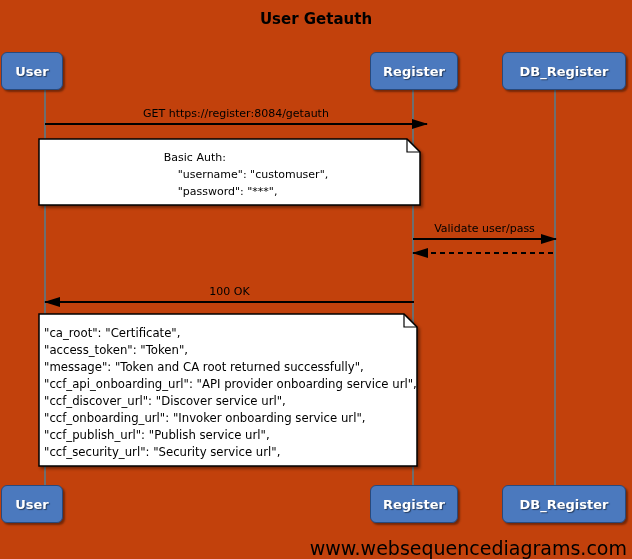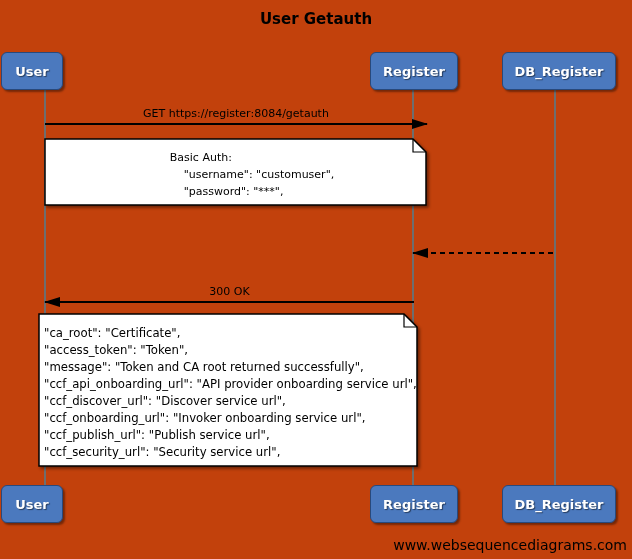--- a/index.html
+++ b/index.html
@@ -15,21 +15,21 @@
   .actor {
     position:absolute; height:38px; border:1.5px solid #28497C; border-radius:6px;
     background:#4B79BE; color:#fff; font-size:13px; font-weight:bold;
     display:flex; align-items:center; justify-content:center;
     box-shadow:2px 2px 2px rgba(0,0,0,0.4);
     text-shadow:1px 1px 1px rgba(0,0,0,0.5);
     z-index:3;
   }
   #actor-user-top, #actor-user-bottom { left:1px; width:62px; }
   #actor-register-top, #actor-register-bottom { left:370px; width:88px; }
-  #actor-db-top, #actor-db-bottom { left:502px; width:114px; }
+  #actor-db-top, #actor-db-bottom { left:502px; width:124px; }
   #actor-user-top, #actor-register-top, #actor-db-top { top:52px; }
   #actor-user-bottom, #actor-register-bottom, #actor-db-bottom { top:485px; }
   .lifeline { position:absolute; top:90px; height:395px; width:2px; background:#6E6E6E; z-index:1; }
   #lifeline-user { left:44px; }
   #lifeline-register { left:412px; }
   #lifeline-db { left:554px; }
   .msg { position:absolute; z-index:2; }
   .msg .label { text-align:center; font-size:11px; line-height:15px; height:15px; color:#000; white-space:nowrap; }
   .msg .line { position:relative; height:2px; background:#000; margin-top:2px; }
   .msg.dashed .line { background:repeating-linear-gradient(90deg,#000 0 5px,transparent 5px 9px); }
@@ -39,25 +39,25 @@
   .msg .head.left { left:-1px; border-right:16px solid #000; }
   #msg-1 { left:45px; top:106px; width:382px; }
   #msg-2 { left:413px; top:221px; width:143px; }
   #msg-3 { left:413px; top:250px; width:143px; }
   #msg-4 { left:45px; top:284px; width:369px; }
   .note { position:absolute; z-index:4; filter:drop-shadow(2px 2px 1.5px rgba(0,0,0,0.45)); }
   .note svg { position:absolute; left:0; top:0; }
   .note-text { position:relative; width:100%; text-align:center; font-size:11px; color:#000; }
   .nblock { display:inline-block; text-align:left; }
   .nline { white-space:pre; line-height:17px; }
-  #note-1 { left:44px; top:138px; width:383px; height:68px;padding-left:33px; }
+  #note-1 { left:38px; top:138px; width:383px; height:68px;padding-left:33px; }
   #note-1 .note-text { padding-top:11px; }
   #note-2 { left:38px; top:313px; width:380px; height:154px; }
   #note-2 .note-text { text-align:left; padding:12px 2px 0 6px; font-size:11.7px; }
-  .footer { position:absolute; top:537px; right:5px; font-size:14px; color:#000; }
+  .footer { position:absolute; top:537px; right:5px; font-size:19px; color:#000; }
 </style>
 </head>
 <body>
 
 <div id="diagram">
   <div class="title">User Getauth</div>
 
   <div class="lifeline" id="lifeline-user"></div>
   <div class="lifeline" id="lifeline-register"></div>
   <div class="lifeline" id="lifeline-db"></div>
@@ -80,29 +80,35 @@
     </svg>
     <div class="note-text">
       <div class="nblock">
         <div class="nline">Basic Auth:</div>
         <div class="nline">    "username": "customuser",</div>
         <div class="nline">    "password": "***",</div>
       </div>
     </div>
   </div>
 
+  <div class="msg" id="msg-2">
+    <div class="label">Validate user/pass</div>
+    <div class="line">
+        <div class="head right"></div>
+      </div>
+  </div>
 
   <div class="msg dashed" id="msg-3">
     <div class="line">
         <div class="head left"></div>
       </div>
   </div>
 
   <div class="msg" id="msg-4">
-    <div class="label">300 OK</div>
+    <div class="label">100 OK</div>
     <div class="line">
         <div class="head left"></div>
       </div>
   </div>
 
   <div class="note" id="note-2">
     <svg width="380" height="154" viewBox="0 0 380 154">
       <path d="M1,1 H366 L379,14 V153 H1 Z" fill="#fff" stroke="#000" stroke-width="1.5"></path>
       <path d="M366,1 V14 H379" fill="none" stroke="#000" stroke-width="1.2"></path>
     </svg>

